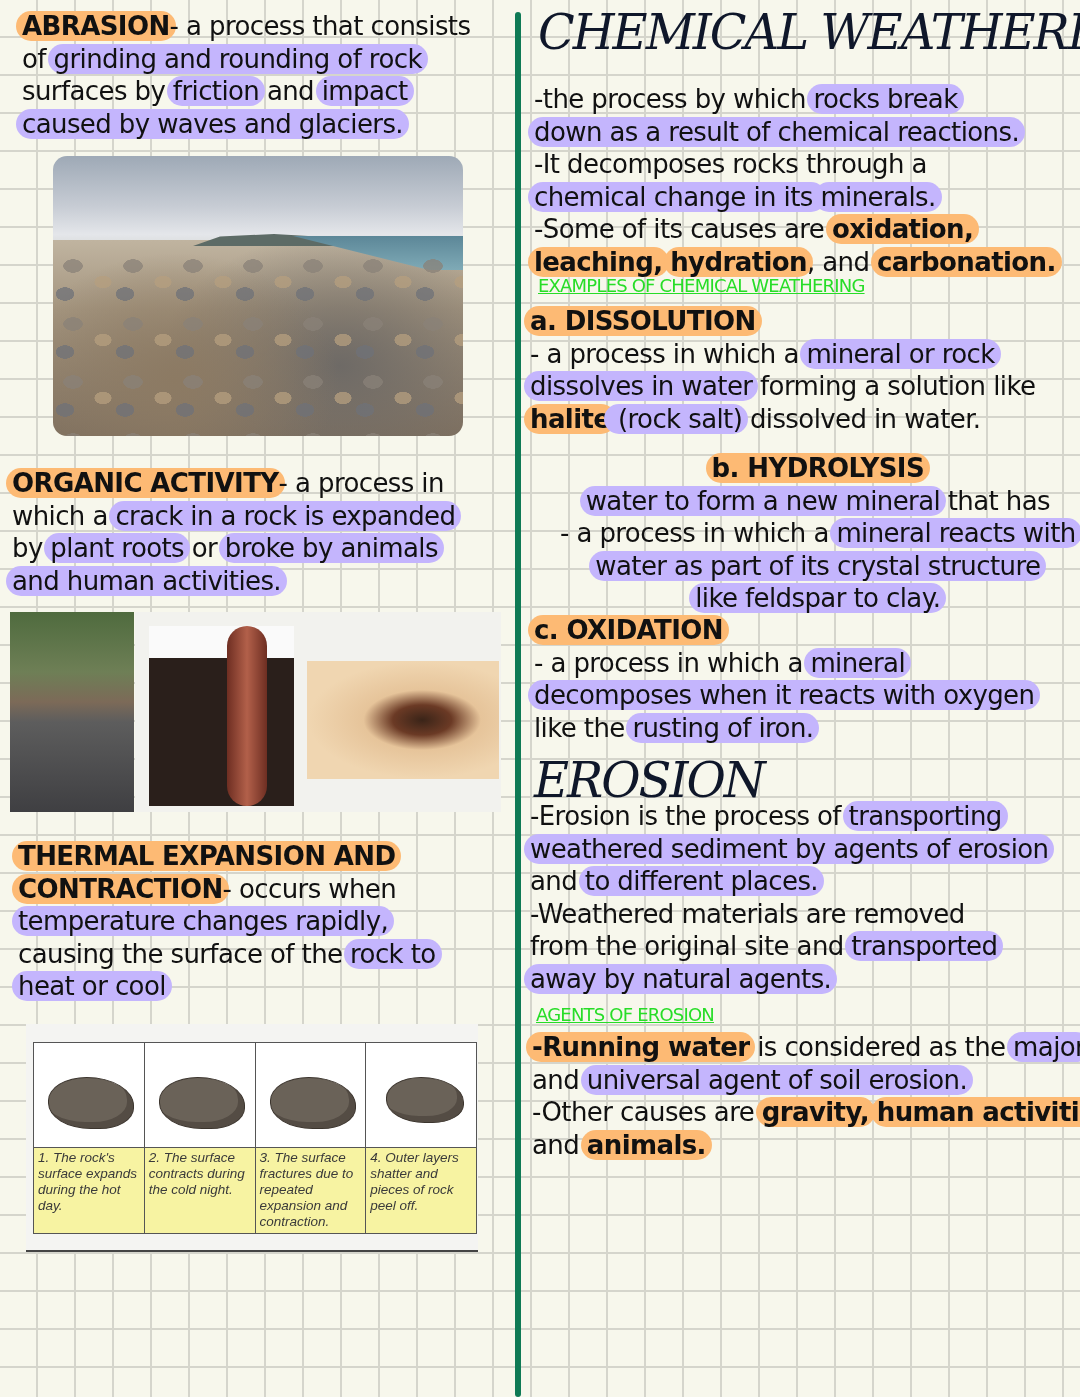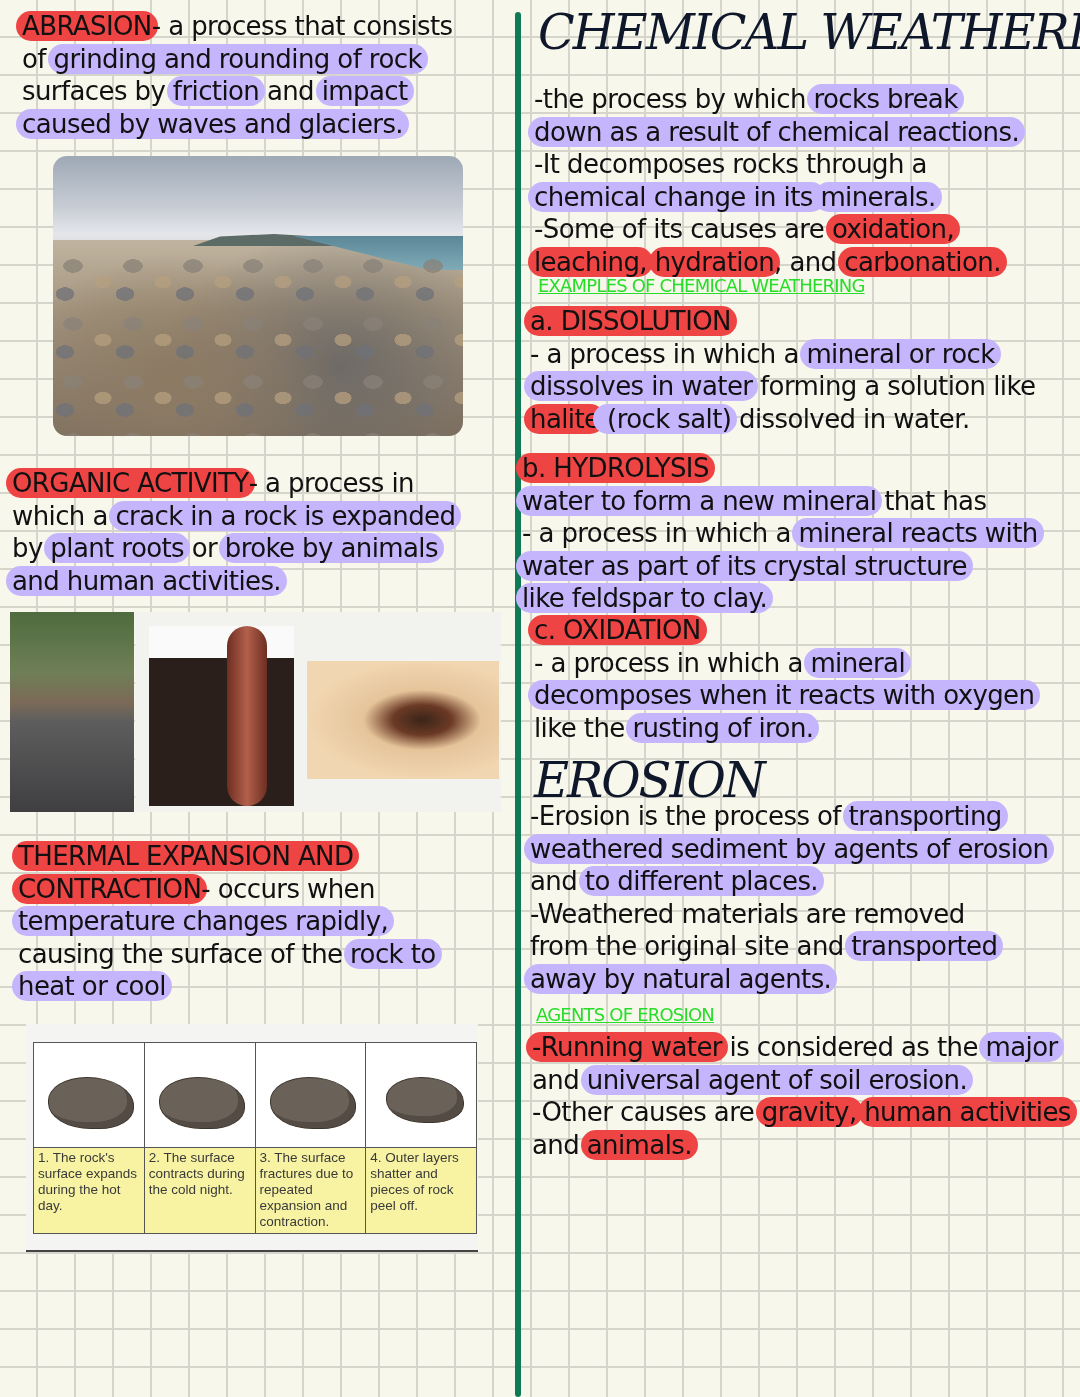--- a/index.html
+++ b/index.html
@@ -11,21 +11,21 @@
       linear-gradient(to bottom, #d5d5cc 0, #d5d5cc 2px, transparent 2px);
     background-size:38px 38px;
     background-position:36px 36px;
     font-family:"DejaVu Sans", sans-serif;
     color:#111;
   }
   .divider { position:absolute; left:515px; top:12px; width:6px; height:1385px; background:#0f7a55; border-radius:3px; }
   .block { position:absolute; }
   .line { display:block; white-space:nowrap; font-size:26px; line-height:32.6px; letter-spacing:-0.6px; }
   .hl { border-radius:16px; padding:0 6px; margin:0 -6px; }
-  .hs { background:#ef4444; }   
+  .hs { background:#fdba74;font-weight:bold; }   
   .hm { background:#c4b5fd; }   
   .script-title { font-family:"DejaVu Serif", serif; font-style:italic; color:#0f172a; font-size:48px; letter-spacing:-2px; line-height:40px; white-space:nowrap; }
   .bright-title { color:#27dd27; font-size:18px; line-height:32px; letter-spacing:-0.8px; white-space:nowrap;text-decoration:underline; }
 
   
   .photo { position:absolute; overflow:hidden; }
   .beach { left:53px; top:156px; width:410px; height:280px; border-radius:14px;
     background:
       linear-gradient(to bottom, #9ea9b6 0%, #c7ccd4 18%, #e4e6ea 28%, #dfe1e3 30%, transparent 30%),
       radial-gradient(ellipse at 30% 80%, #8c7a63 0, transparent 40%),
@@ -46,21 +46,21 @@
   .worm-wrap { left:149px; top:626px; width:145px; height:180px; background:#2a1f1b; }
   .worm-wrap .top { position:absolute; left:0; top:0; width:100%; height:32px; background:#fafafa; }
   .worm { position:absolute; left:78px; top:0; width:40px; height:180px; border-radius:20px; background:linear-gradient(to right,#6e2e22,#b2604a,#6e2e22); }
   .ant { left:307px; top:661px; width:192px; height:118px; background:radial-gradient(ellipse at 60% 50%, #3a2418 0, #6b3a25 18%, #e6c49a 36%, #f0d6b1 70%); }
   .img-panel { position:absolute; left:135px; top:612px; width:366px; height:200px; background:#f2f2ee; }
 
   
   .diagram { position:absolute; left:26px; top:1024px; width:452px; height:228px; background:#f4f4f2; }
   .diagram .baseline { position:absolute; left:0; bottom:0; width:100%; height:2px; background:#444; }
   .dtable { position:absolute; left:7px; top:18px; width:442px; height:190px; border:1.5px solid #555; display:flex; }
-  .dcell { flex:1; border-left:1px solid #555; display:flex; flex-direction:column; }
+  .dcell { flex:1; border-left:1px solid #555; display:flex; flex-direction:column;font-style:italic; }
   .dcell:first-child { border-left:none; }
   .dimg { height:104px; background:#fff; position:relative; border-bottom:1px solid #555; }
   .rock { position:absolute; left:14px; top:34px; width:84px; height:50px; border-radius:45% 55% 40% 50%; background:#6a6258; box-shadow: inset -6px -6px 0 #544c44; border:1.5px solid #3c352e; }
   .dtext { flex:1; background:#f7f3a2; font-family:"Liberation Sans", sans-serif; font-size:13.5px; line-height:16px; color:#3a3a3a; padding:2px 4px; }
 </style>
 </head>
 <body>
 
 <div class="divider"></div>
 
@@ -140,21 +140,21 @@
     <span class="line"><span class="hl hs">leaching,</span><span> </span><span class="hl hs">hydration</span><span>, and </span><span class="hl hs">carbonation.</span></span>
   </div>
 
 <div class="block bright-title" style="left:538px; top:270px;">EXAMPLES OF CHEMICAL WEATHERING</div>
 <div class="block" style="left:530px; top:305px;">
     <span class="line"><span class="hl hs">a. DISSOLUTION</span></span>
     <span class="line"><span>- a process in which a </span><span class="hl hm">mineral or rock</span></span>
     <span class="line"><span class="hl hm">dissolves in water</span><span> forming a solution like</span></span>
     <span class="line"><span class="hl hs">halite</span><span class="hl hm"> (rock salt)</span><span> dissolved in water.</span></span>
   </div>
-<div class="block" style="left:522px; top:452px;">
+<div class="block" style="left:560px; top:452px;text-align:center;">
     <span class="line"><span class="hl hs">b. HYDROLYSIS</span></span>
     <span class="line"><span class="hl hm">water to form a new mineral</span><span> that has</span></span>
     <span class="line"><span>- a process in which a </span><span class="hl hm">mineral reacts with</span></span>
     <span class="line"><span class="hl hm">water as part of its crystal structure</span></span>
     <span class="line"><span class="hl hm">like feldspar to clay.</span></span>
   </div>
 <div class="block" style="left:534px; top:614px;">
     <span class="line"><span class="hl hs">c. OXIDATION</span></span>
     <span class="line"><span>- a process in which a </span><span class="hl hm">mineral</span></span>
     <span class="line"><span class="hl hm">decomposes when it reacts with oxygen</span></span>

